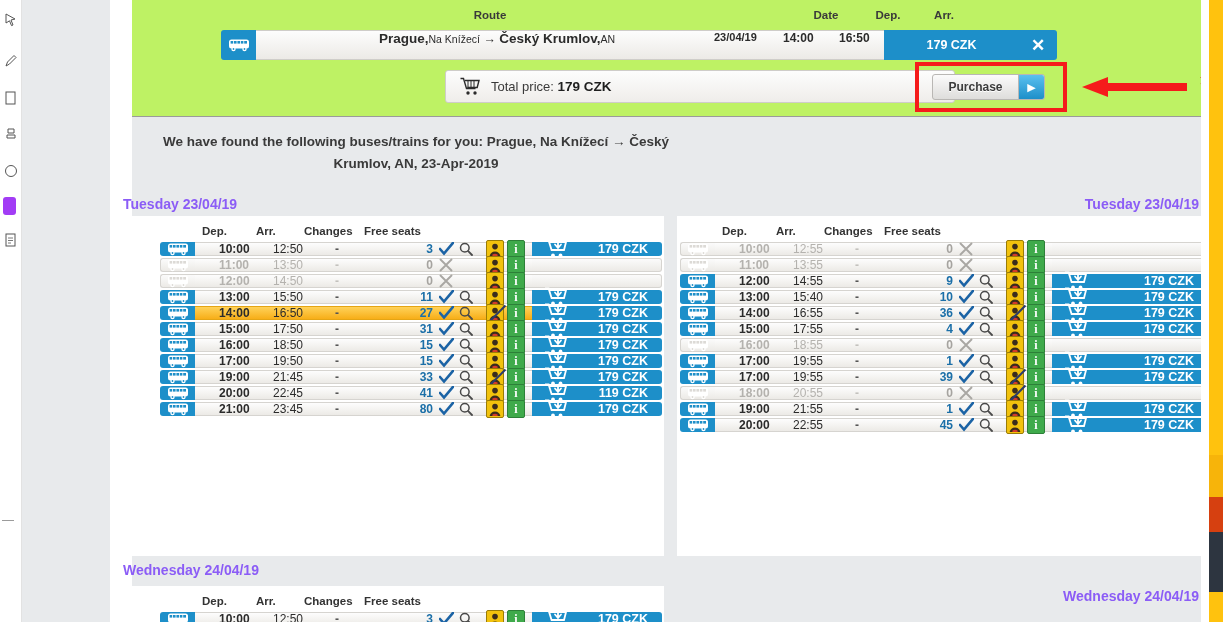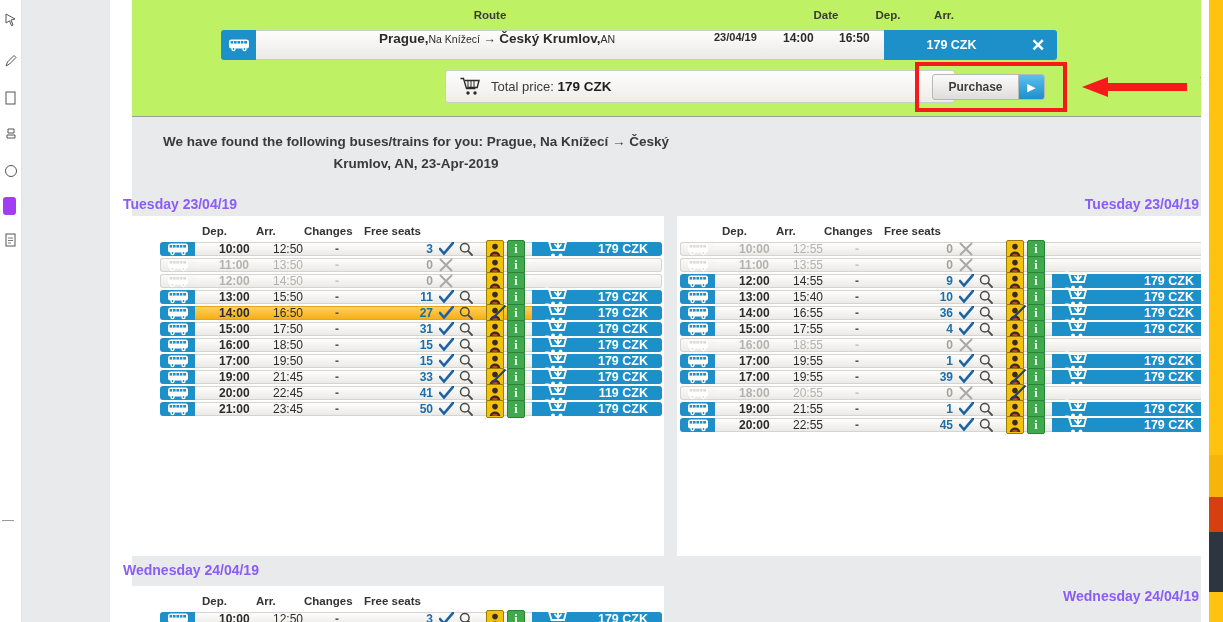--- a/index.html
+++ b/index.html
@@ -865,21 +865,21 @@
                 <circle cx="5.5" cy="10" r="2.2" fill="#fff"></circle>
                 <circle cx="16.5" cy="10" r="2.2" fill="#fff"></circle>
                 <circle cx="5.5" cy="10" r="0.9" fill="#1d8fc9"></circle>
                 <circle cx="16.5" cy="10" r="0.9" fill="#1d8fc9"></circle>
               </svg>
             </div>
             <div class="r-main">
               <div class="cell c-dep">21:00</div>
               <div class="cell c-arr">23:45</div>
               <div class="cell c-chg">-</div>
-              <div class="cell c-seat">50</div>
+              <div class="cell c-seat">80</div>
               <div class="cell c-mark">
                 <svg width="15" height="14" viewBox="0 0 15 14">
                   <path d="M1 7 L5 11.5 L14 0.8" fill="none" stroke="#1b63a5" stroke-width="2.6" stroke-linecap="round"></path>
                 </svg>
               </div>
               <div class="cell c-mag">
                 <svg width="14" height="14" viewBox="0 0 14 14">
                   <circle cx="5.8" cy="5.8" r="4.3" fill="none" stroke="#4a4a4a" stroke-width="1.5"></circle>
                   <path d="M9.2 9.2 L13 13" stroke="#4a4a4a" stroke-width="1.8" stroke-linecap="round"></path>
                 </svg>

